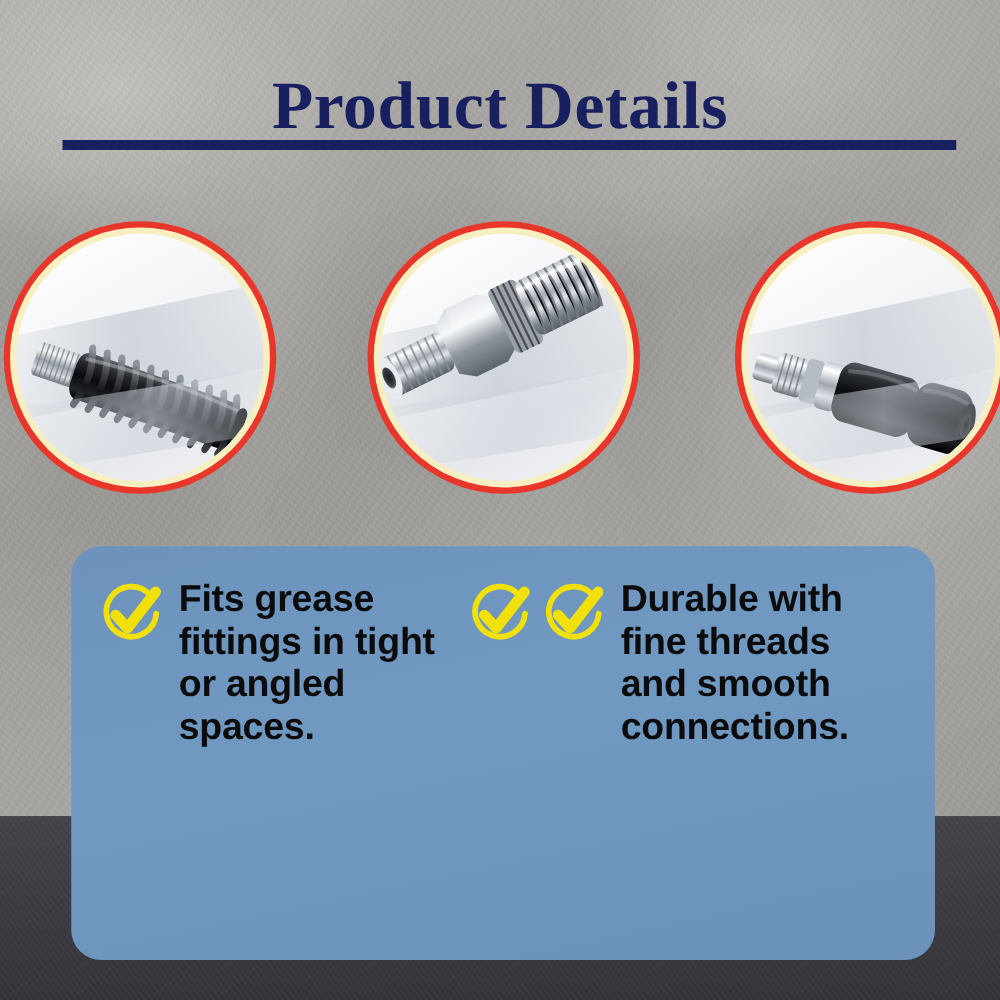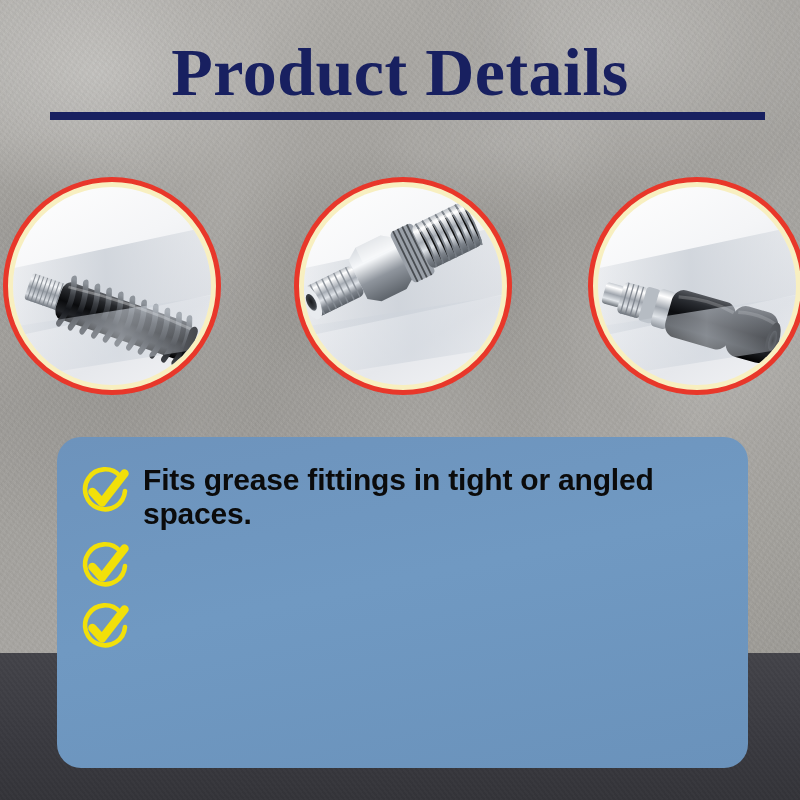--- a/index.html
+++ b/index.html
@@ -72,25 +72,25 @@
   
   .title-wrap {
     position: absolute;
     left: 0; top: 28px;
     width: 800px;
     text-align: center;
   }
   .title {
     font-family: "Liberation Serif", "DejaVu Serif", serif;
     font-weight: bold;
-    font-size: 68px;
+    font-size: 54px;
     line-height: 80px;
     letter-spacing: 0.5px;
     color: #182060;
-    margin: 4px;
+    margin: 16px;
     white-space: nowrap;
   }
   .title-underline {
     position: absolute;
     left: 50px; top: 112px;
     width: 715px; height: 8px;
     background: #182060;
   }
 
   
@@ -170,21 +170,21 @@
     position: absolute;
     left: 57px; top: 437px;
     width: 691px; height: 331px;
     border-radius: 24px;
     box-sizing: border-box;
     padding: 26px 28px 20px 22px;
     background: linear-gradient(168deg, #6d93bc 0%, #7099c2 45%, #6a92bb 100%);
   }
   .feature-list {
     display: flex;
-    flex-direction: column;
+    flex-direction: row;
     justify-content: flex-start;
     gap: 7px;
     height: 100%;
   }
   .feature-row {
     display: flex;
     align-items: flex-start;
     gap: 12px;
   }
   .check-icon {
@@ -413,18 +413,19 @@
         </span>
       </div>
 
       <div class="feature-row">
         <span class="check-icon">
           <svg viewBox="0 0 52 52">
             <path d="M41 11 A20 20 0 1 0 46 26" fill="none" stroke="#f2e009" stroke-width="4.6" stroke-linecap="round"></path>
             <path d="M13.5 27 L23 37.5 L45.5 8.5" fill="none" stroke="#f2e009" stroke-width="8.5" stroke-linecap="round" stroke-linejoin="round"></path>
           </svg>
         </span>
+        <span class="feature-text">Durable with fine threads and smooth connections.</span>
       </div>
 
     </div>
   </div>
 
 </div>
 
 </body></html>

